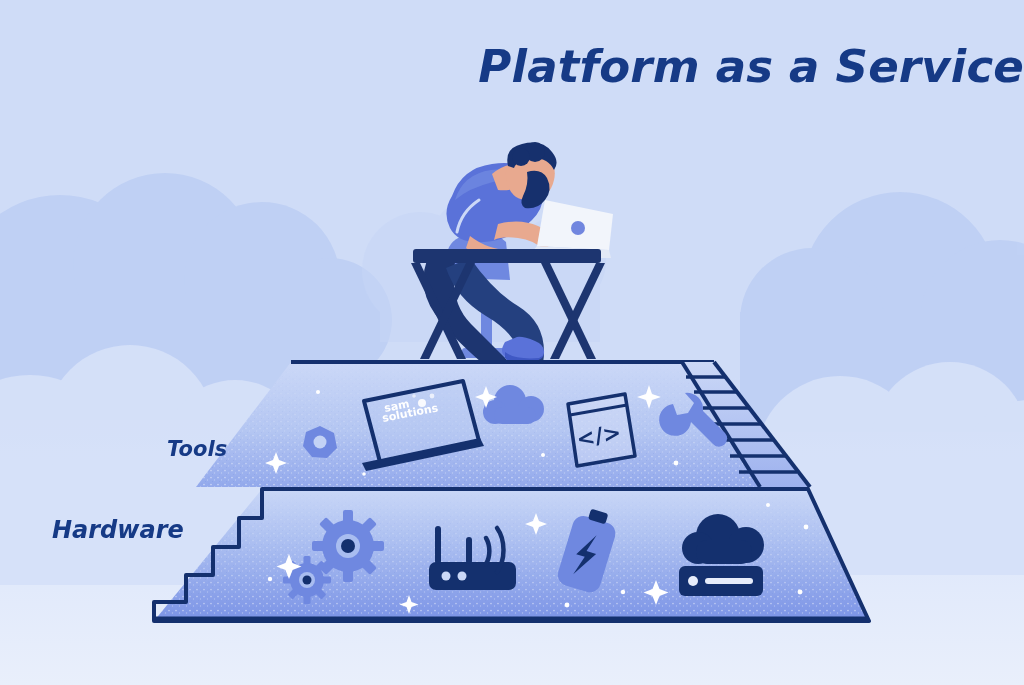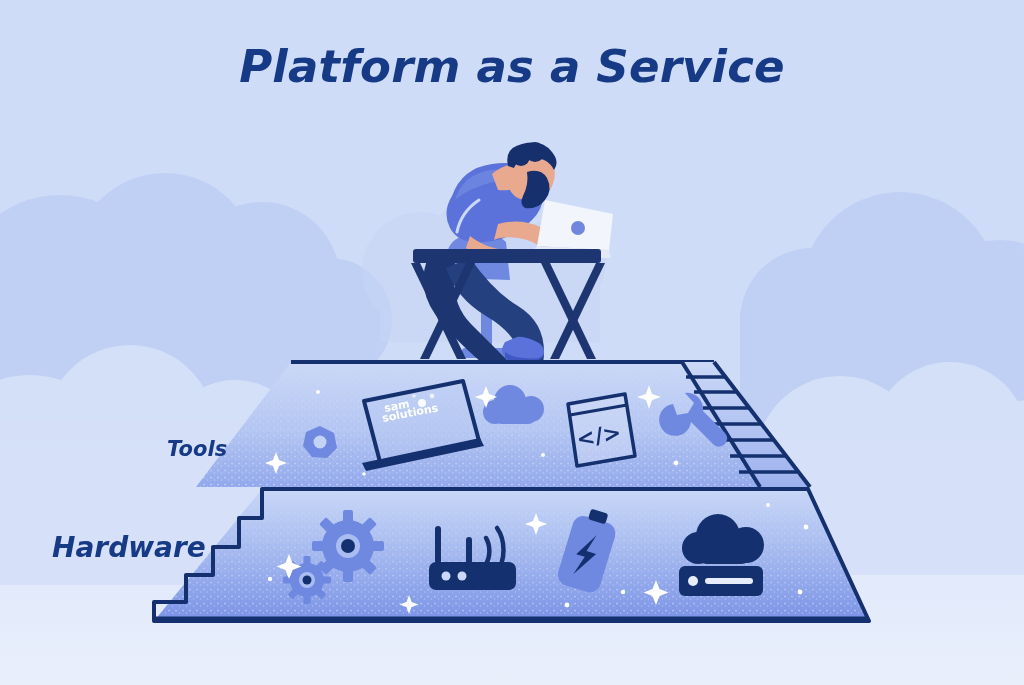--- a/index.html
+++ b/index.html
@@ -16,40 +16,40 @@
     height: 685px;
     overflow: hidden;
     background: linear-gradient(180deg, #cfdcf7 0%, #cfdcf7 55%, #dde7fa 78%, #e9effb 100%);
   }
   .layer-abs { position: absolute; top: 0; left: 0; width: 1024px; height: 685px; }
 
   #title {
     position: absolute;
     left: 0; right: 0;
     top: 40px;
-    text-align: center;
+    text-align: right;
     font-family: "DejaVu Sans", sans-serif;
     font-size: 45px;
     font-weight: bold;
     font-style: italic;
     color: #163a86;
     letter-spacing: 0.2px;
     z-index: 40;
   }
   .tier-label {
     position: absolute;
     font-family: "DejaVu Sans", sans-serif;
     font-weight: bold;
     font-style: italic;
     color: #163a86;
     z-index: 40;
     white-space: nowrap;
   }
   #label-tools { left: 167px; top: 412px; font-size: 21px; margin-top: 25px; }
-  #label-hardware { left: 52px; top: 531px; font-size: 28px; }
+  #label-hardware { left: 52px; top: 516px; font-size: 24px; }
 </style>
 </head>
 <body>
 
 <div id="stage">
 
   <svg class="layer-abs" viewBox="0 0 1024 685" aria-hidden="true">
     <defs>
       <linearGradient id="bgGrad" x1="0" y1="0" x2="0" y2="1">
         <stop offset="0%" stop-color="#cfdcf7"></stop>

